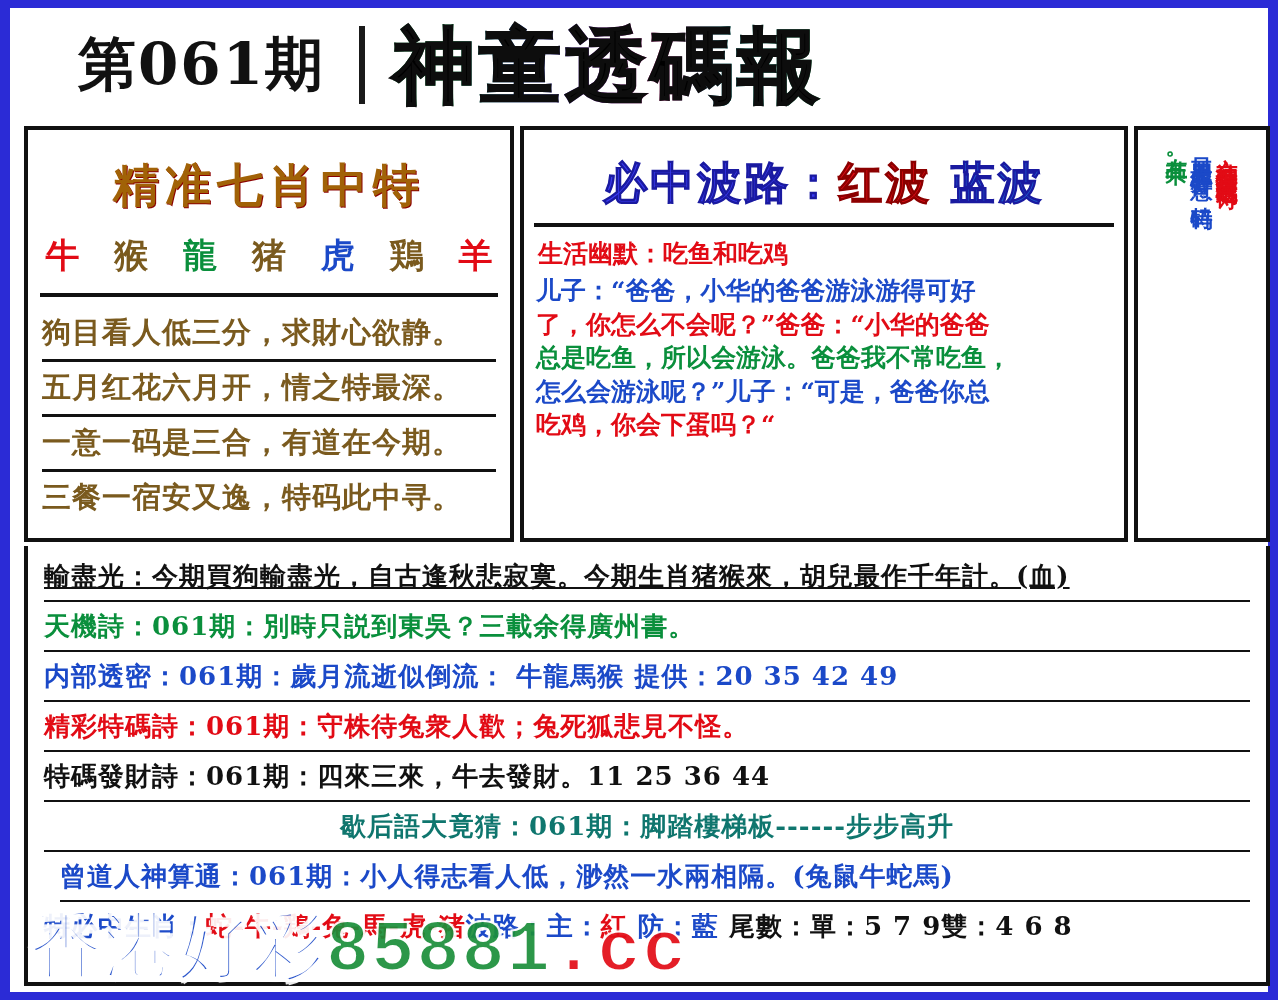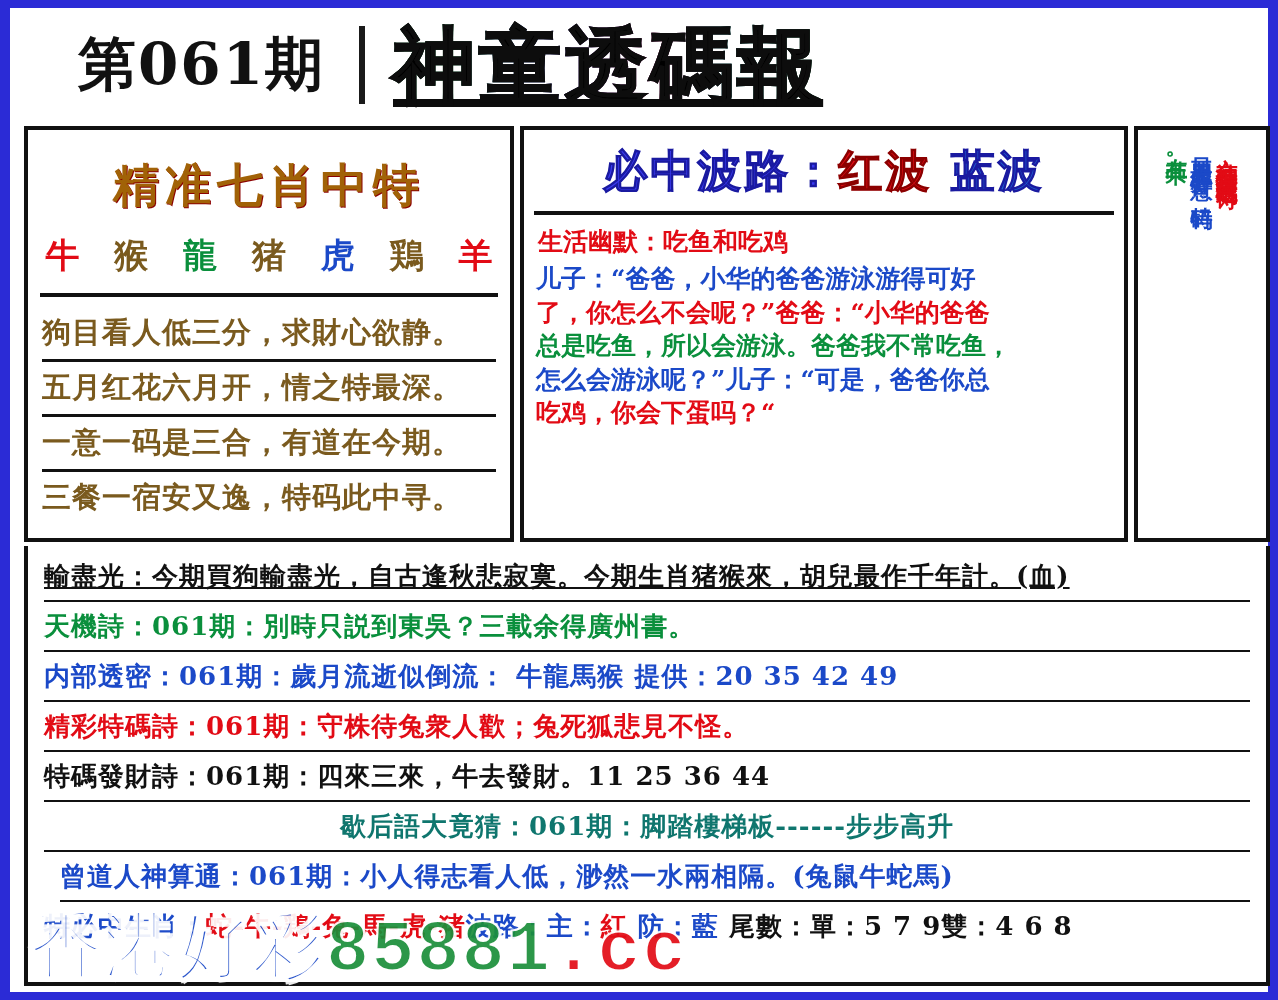--- a/index.html
+++ b/index.html
@@ -41,21 +41,20 @@
     width:6px;height:78px;background:#1a1a1a;margin:0 28px 0 34px;
   }
   .masthead{
     font-size:82px;font-weight:bold;line-height:1;
     font-family:"DejaVu Serif","Liberation Serif",serif;
     letter-spacing:4px;
     background:linear-gradient(90deg,#0b6b2f 0%,#10a24a 14%,#1f53c4 30%,#7b2fbe 46%,#c0227f 62%,#15a0a0 78%,#0f7a35 100%);
     -webkit-background-clip:text;background-clip:text;color:transparent;
     -webkit-text-stroke:2px #0d0d0d;
     text-shadow:0 0 1px #000;
-    text-decoration:underline;
   }
 
   
   .panels{
     position:absolute;left:14px;top:126px;width:1246px;height:416px;
     display:flex;gap:6px;
   }
   .panel{
     border:4px solid #111;background:#fff;box-sizing:border-box;position:relative;
   }
@@ -83,21 +82,21 @@
     color:#7a5a1e;
     padding:6px 0;
     border-bottom:3px solid #111;
   }
   .pl-line:last-child{border-bottom:none;}
 
   
   .pm-title{
     text-align:center;font-size:44px;font-weight:bold;letter-spacing:3px;
     font-family:"DejaVu Serif","Liberation Serif",serif;
-    color:#3a3af0;margin-top:12px;
+    color:#3a3af0;margin-top:24px;
     -webkit-text-stroke:1px #1a1aa0;
   }
   .pm-title .red{color:#e20b15;-webkit-text-stroke:1px #8b0000;}
   .pm-title .blue{color:#1f5fd0;}
   .pm-rule{height:4px;background:#111;margin:10px 10px 0 10px;}
   .pm-sub{
     font-size:25px;font-weight:bold;color:#e20b15;margin:10px 0 4px 14px;
     font-family:"DejaVu Serif","Liberation Serif",serif;
   }
   .pm-body{margin:0 12px;}

